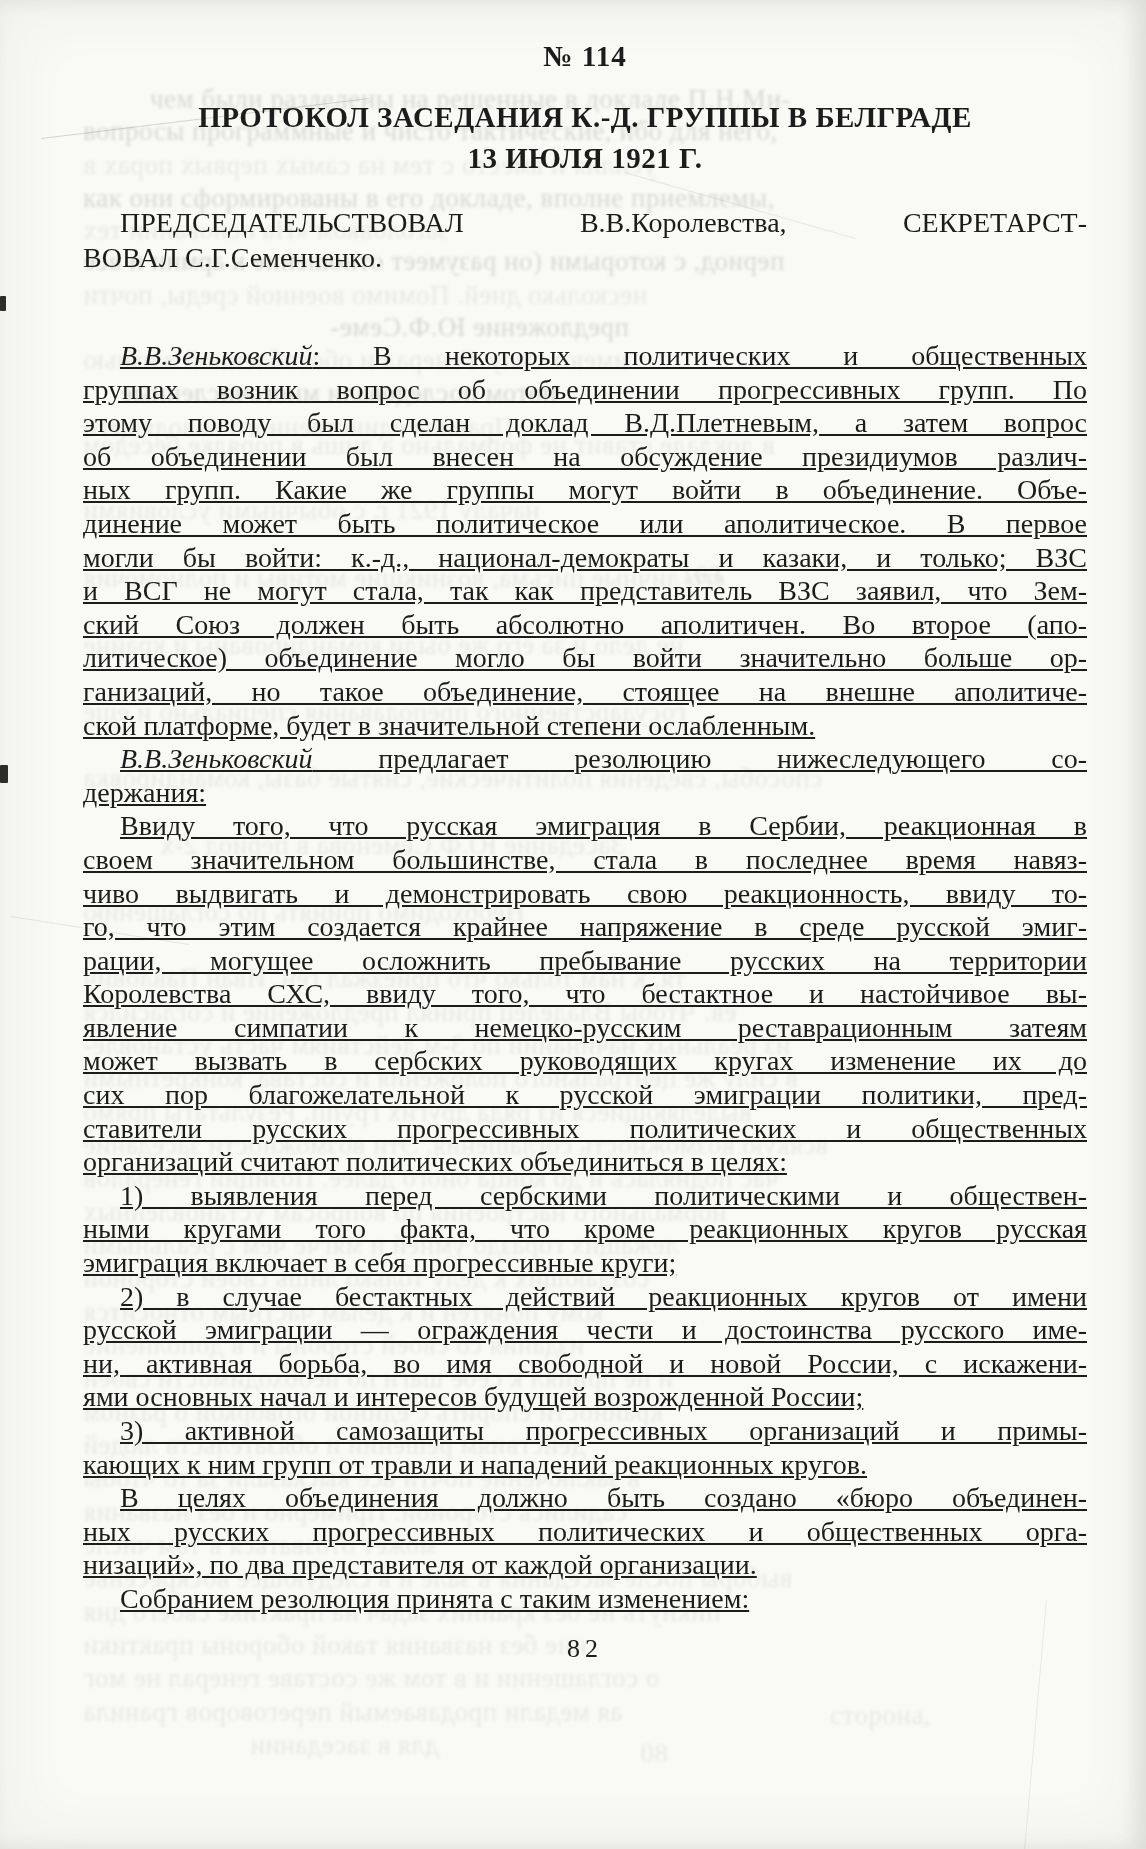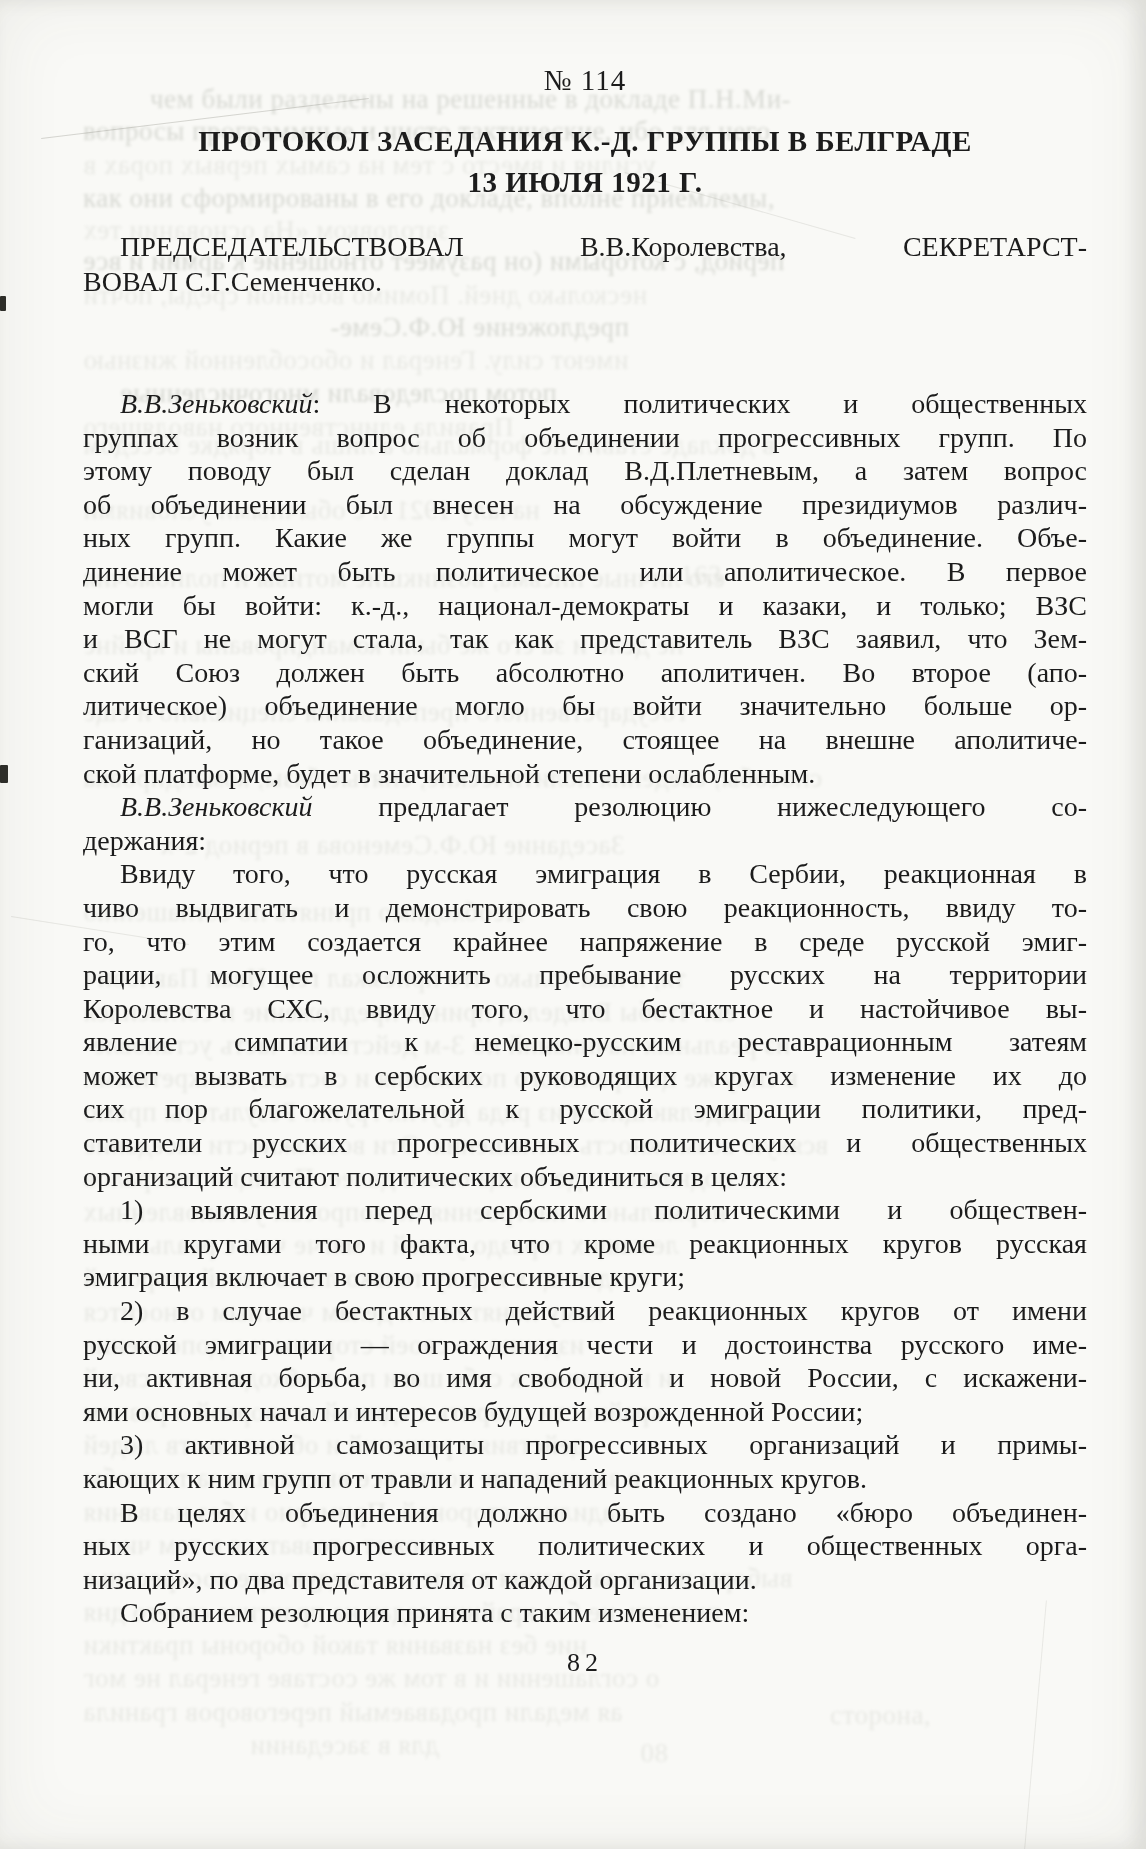--- a/index.html
+++ b/index.html
@@ -23,25 +23,25 @@
     position:absolute;font-size:27px;line-height:30px;white-space:nowrap;
     color:#767c6b;opacity:.13;filter:blur(1.4px);letter-spacing:.5px;
   }
   .bleed-line.mirror{transform:scaleX(-1);transform-origin:50% 50%;}
   .bleed-line.dark{opacity:.24;color:#6d7364;}
   
   .scratch{position:absolute;background:rgba(130,130,118,.30);pointer-events:none;}
   .speck{position:absolute;background:#2e2e2a;border-radius:1px;pointer-events:none;}
   
   .content{position:absolute;left:83px;top:0;width:1004px;}
-  .doc-number{margin-top:64px;text-align:center;font-size:29px;font-weight:normal;letter-spacing:1px;}
+  .doc-number{margin-top:40px;text-align:center;font-size:29px;font-weight:bold;letter-spacing:1px;}
   .doc-title{margin-top:24px;text-align:center;font-size:29px;font-weight:bold;line-height:41px;letter-spacing:.5px;}
   .title-line{white-space:nowrap;}
   .header-paragraphs{margin-top:26px;font-size:28px;line-height:35px;}
-  .body-paragraphs{margin-top:88px;font-size:28px;line-height:33.6px;}
+  .body-paragraphs{margin-top:64px;font-size:28px;line-height:33.6px;text-decoration:underline;}
   .line{text-align:justify;text-align-last:justify;}
   .line.last{text-align-last:left;}
   .line.center{text-align:center;text-align-last:center;}
   .line.indent{text-indent:37px;}
   .line i{font-style:italic;}
   .page-number{margin-top:18px;text-align:center;font-size:26px;letter-spacing:5px;}
 </style>
 </head>
 <body>
 
@@ -132,34 +132,35 @@
           <div class="line">литическое) объединение могло бы войти значительно больше ор-</div>
           <div class="line">ганизаций, но такое объединение, стоящее на внешне аполитиче-</div>
           <div class="line last">ской платформе, будет в значительной степени ослабленным.</div>
         </div>
         <div class="para">
           <div class="line indent"><i>В.В.Зеньковский</i> предлагает резолюцию нижеследующего со-</div>
           <div class="line last">держания:</div>
         </div>
         <div class="para">
           <div class="line indent">Ввиду того, что русская эмиграция в Сербии, реакционная в</div>
+          <div class="line">своем значительном большинстве, стала в последнее время навяз-</div>
           <div class="line">чиво выдвигать и демонстрировать свою реакционность, ввиду то-</div>
           <div class="line">го, что этим создается крайнее напряжение в среде русской эмиг-</div>
           <div class="line">рации, могущее осложнить пребывание русских на территории</div>
           <div class="line">Королевства СХС, ввиду того, что бестактное и настойчивое вы-</div>
           <div class="line">явление симпатии к немецко-русским реставрационным затеям</div>
           <div class="line">может вызвать в сербских руководящих кругах изменение их до</div>
           <div class="line">сих пор благожелательной к русской эмиграции политики, пред-</div>
           <div class="line">ставители русских прогрессивных политических и общественных</div>
           <div class="line last">организаций считают политических объединиться в целях:</div>
         </div>
         <div class="para">
           <div class="line indent">1) выявления перед сербскими политическими и обществен-</div>
           <div class="line">ными кругами того факта, что кроме реакционных кругов русская</div>
-          <div class="line last">эмиграция включает в свою прогрессивные круги;</div>
+          <div class="line last">эмиграция включает в себя прогрессивные круги;</div>
         </div>
         <div class="para">
           <div class="line indent">2) в случае бестактных действий реакционных кругов от имени</div>
           <div class="line">русской эмиграции — ограждения чести и достоинства русского име-</div>
           <div class="line">ни, активная борьба, во имя свободной и новой России, с искажени-</div>
           <div class="line last">ями основных начал и интересов будущей возрожденной России;</div>
         </div>
         <div class="para">
           <div class="line indent">3) активной самозащиты прогрессивных организаций и примы-</div>
           <div class="line last">кающих к ним групп от травли и нападений реакционных кругов.</div>

